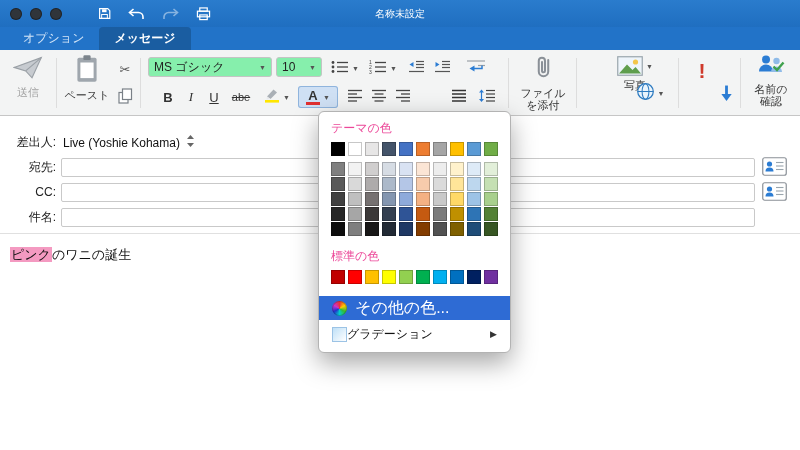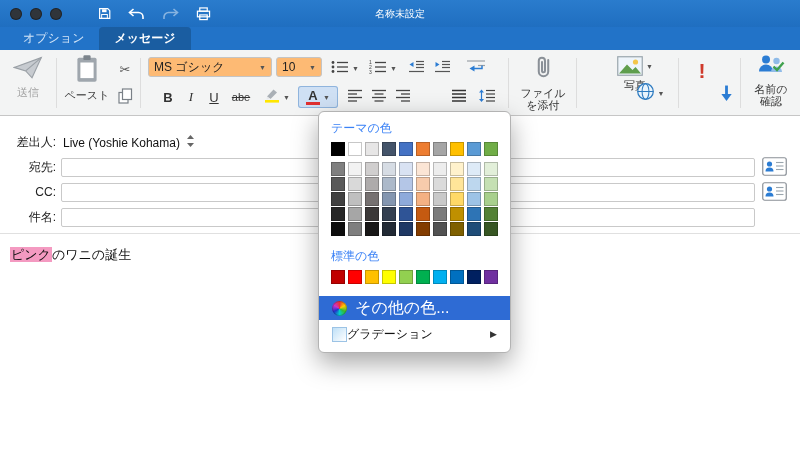--- a/index.html
+++ b/index.html
@@ -22,21 +22,21 @@
 
   
   .ribbon { position:absolute; top:50px; left:0; width:800px; height:66px; background:#f3f4f4; border-bottom:1px solid #c6c6c6; }
   .rsep { position:absolute; top:8px; height:50px; width:1px; background:#dddddd; }
   .rbtn { position:absolute; display:flex; flex-direction:column; align-items:center; gap:3px; }
   .rlabel { font-size:11px; color:#333; text-align:center; line-height:12px; white-space:nowrap; }
   .rlabel.disabled { color:#a2a2a2; }
   .sbtn { position:absolute; height:22px; display:flex; align-items:center; justify-content:center; border-radius:3px; color:#333; }
   .sbtn .car, .selectbox .car { font-size:7px; color:#555; margin-left:3px; }
   .pressed { background:#cfe0f4; box-shadow: inset 0 0 0 1px #8fb4dd; }
-  .selectbox { position:absolute; height:20px; background:#fdba74; border:1px solid #c4c4c4; border-radius:3px; display:flex; align-items:center; padding:0 5px; font-size:12px; color:#222; }
+  .selectbox { position:absolute; height:20px; background:#86efac; border:1px solid #c4c4c4; border-radius:3px; display:flex; align-items:center; padding:0 5px; font-size:12px; color:#222; }
   .selectbox .val { overflow:hidden; white-space:nowrap; }
   .selectbox .car { margin-left:auto; }
   .fmt-b { font-weight:bold; font-size:13px; }
   .fmt-i { font-style:italic; font-family:"Liberation Serif", serif; font-size:13px; }
   .fmt-u { text-decoration:underline; font-size:13px; }
   .fmt-s { text-decoration:line-through; font-size:11px; }
   .fc-wrap { display:flex; flex-direction:column; align-items:center; line-height:11px; }
   .fc-A { font-size:13px; font-weight:600; }
   .fc-bar { width:14px; height:3px; margin-top:1px; }
   .imp-high { color:#cf3a2b; font-weight:bold; font-size:21px; }
@@ -46,21 +46,21 @@
   .finput { position:absolute; left:61px; width:694px; height:19px; border:1px solid #c9c9c9; border-radius:2px; background:#fff; font-size:12px; padding:0 4px; font-family:inherit; }
   .fvalue { position:absolute; display:flex; align-items:center; gap:6px; font-size:12px; color:#111; height:19px; }
   .bookbtn { position:absolute; left:761px; width:26px; height:20px; display:flex; align-items:center; justify-content:center; }
   .hdr-divider { position:absolute; left:0; top:233px; width:800px; height:1px; background:#e0e0e0; }
   .bodytext { position:absolute; left:10px; top:246px; font-size:13px; color:#111; }
   .hl { padding:0 1px; }
 
   
   .cpanel { position:absolute; left:318px; top:111px; width:193px; background:#fff; border:1px solid #b3b3b3; border-radius:6px; box-shadow:0 10px 26px rgba(0,0,0,.35); padding:8px 12px 6px; z-index:100; }
   .auto-btn { height:24px; border:2px solid #4a86d8; border-radius:2px; display:flex; align-items:center; justify-content:center; font-size:12px; color:#111; background:#fff; margin-bottom:12px; cursor:default; }
-  .cp-label { font-size:12px; color:#3b82f6; margin-bottom:5px; }
+  .cp-label { font-size:12px; color:#ec4899; margin-bottom:5px; }
   .swatch-row { display:flex; gap:3px; margin-bottom:6px; }
   .swatch-row.variant { margin-bottom:1px; }
   .variants { margin-bottom:12px; }
   .swatch { width:14px; height:14px; border:1px solid rgba(0,0,0,.22); flex:0 0 auto; }
   .std-row { margin-bottom:12px; }
   .more-row { height:24px; margin:8px -12px 2px; display:flex; align-items:center; gap:8px; padding:0 13px; color:#fff; font-size:16px; }
   .grad-row { height:24px; margin:0 -12px; display:flex; align-items:center; padding:0 13px; color:#111; font-size:12px; }
   .wheel { width:15px; height:15px; border-radius:50%; background:conic-gradient(#e33,#fc0,#3b3,#0cc,#23c,#c3c,#e33); box-shadow:inset 0 0 0 1px rgba(0,0,0,.2); }
   .grad-icon { width:15px; height:15px; background:linear-gradient(135deg,#bfe0f7,#fff); border:1px solid #9cc3e5; }
   .submenu { margin-left:auto; font-size:9px; color:#333; }

